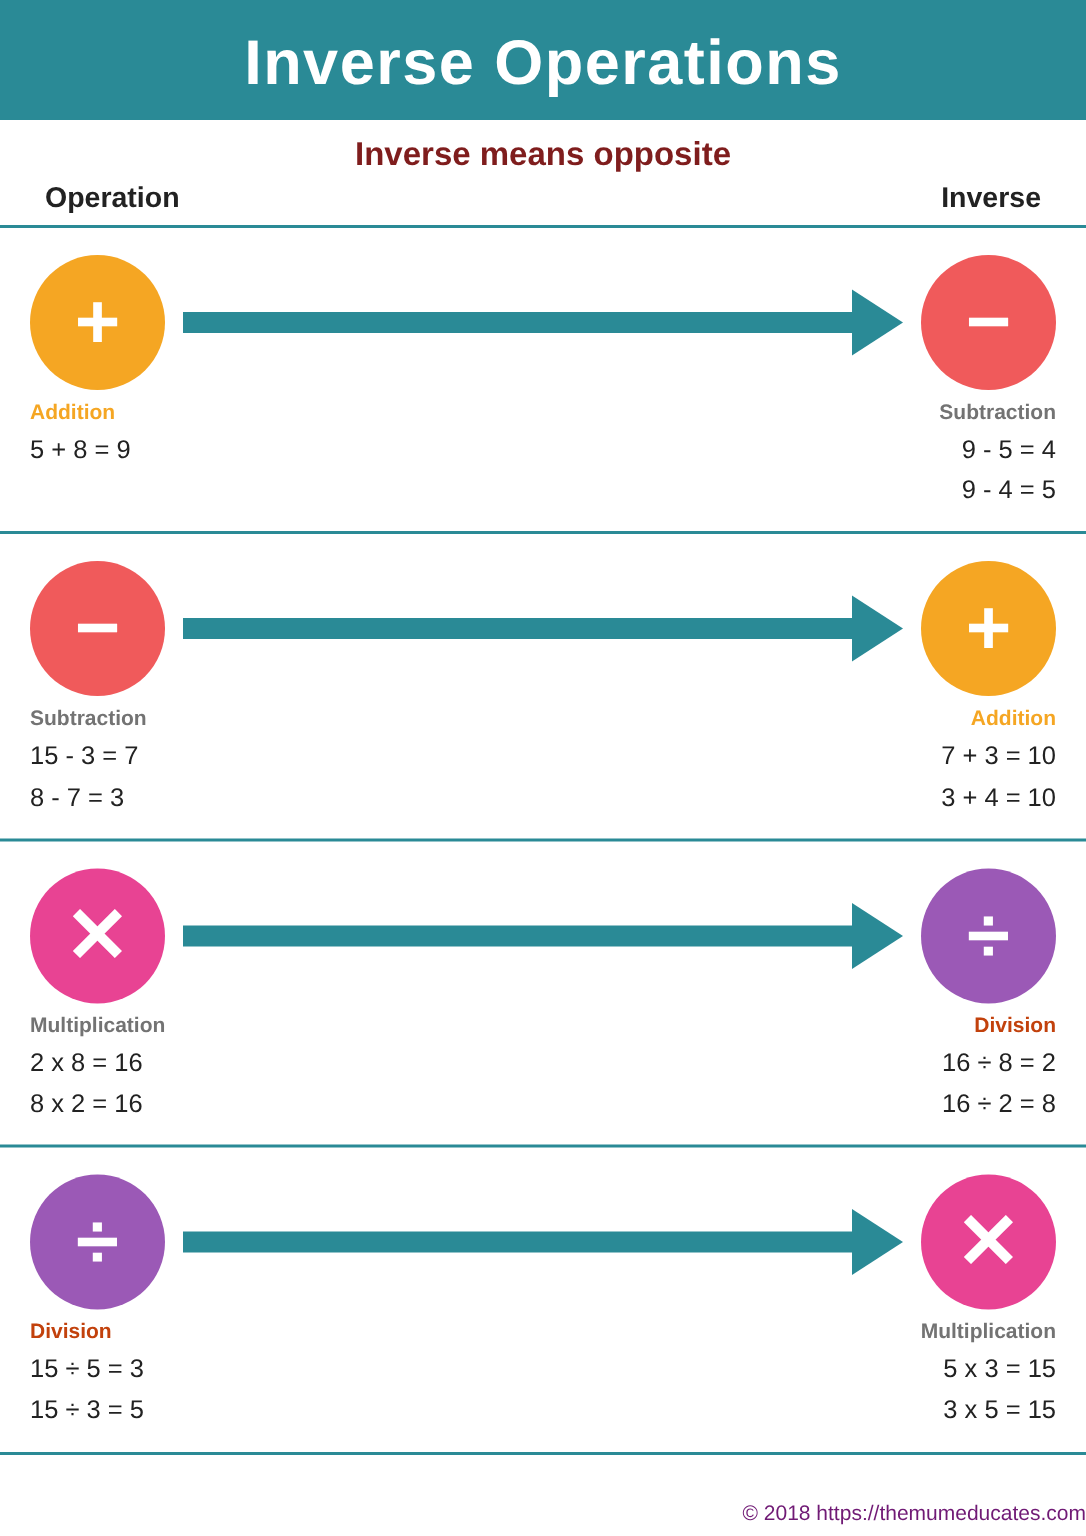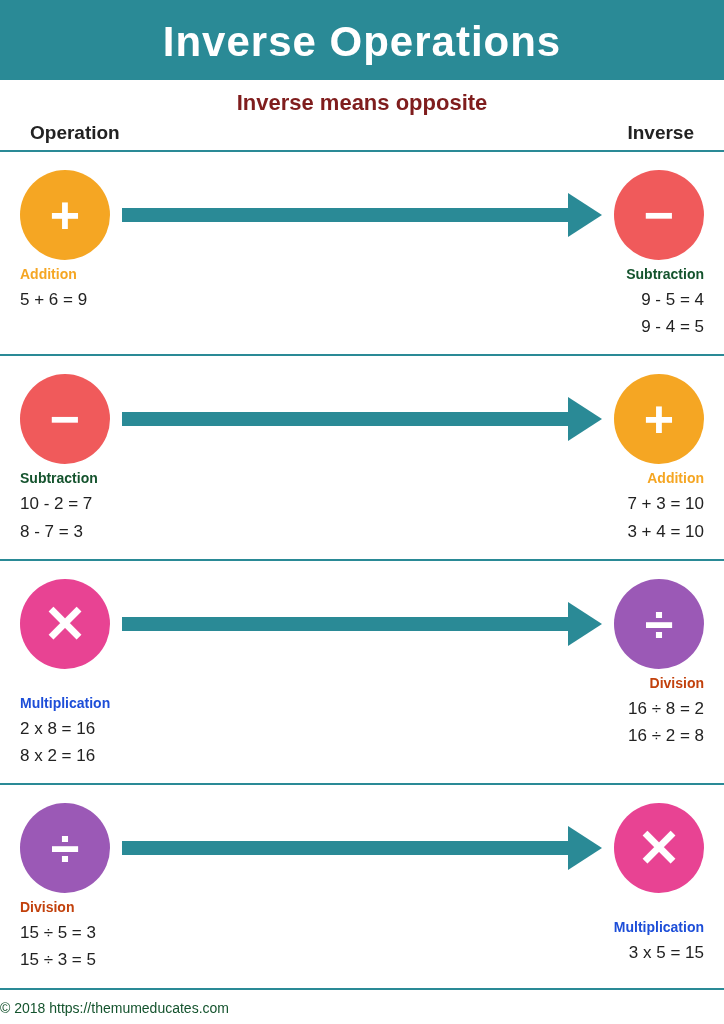--- a/index.html
+++ b/index.html
@@ -133,35 +133,35 @@
       text-align: right;
     }
 
     .op-label {
       font-size: 14px;
       font-weight: bold;
       margin-bottom: 4px;
     }
 
     .op-label-orange      { color: #f5a623; }
-    .op-label-red         { color: #14532d; }
-    .op-label-pink        { color: #1d4ed8; margin-top: 20px; }
+    .op-label-red         { color: #737373; }
+    .op-label-pink        { color: #737373; }
     .op-label-purple      { color: #c2410c; }
 
     .equations {
       font-size: 17px;
       color: #222;
       line-height: 1.6;
     }
 
     .footer {
-      text-align: left;
+      text-align: right;
       padding: 10px 0 8px;
       font-size: 14px;
-      color: #14532d;
+      color: #701a75;
     }
   </style>
 </head>
 <body>
 
 <div class="header">
   <h1>Inverse Operations</h1>
 </div>
 
 <div class="subtitle-row">Inverse means opposite</div>
@@ -183,21 +183,21 @@
         <div class="arrow-head"></div>
       </div>
       <div class="circle circle-red">
         <span class="circle-symbol">−</span>
       </div>
     </div>
     <div class="labels-and-equations">
       <div class="left-info">
         <div class="op-label op-label-orange">Addition</div>
         <div class="equations">
-          <div>5 + 6 = 9</div>
+          <div>5 + 8 = 9</div>
         </div>
       </div>
       <div class="right-info">
         <div class="op-label op-label-red">Subtraction</div>
         <div class="equations">
           <div>9 - 5 = 4</div>
           <div>9 - 4 = 5</div>
         </div>
       </div>
     </div>
@@ -213,21 +213,21 @@
         <div class="arrow-head"></div>
       </div>
       <div class="circle circle-orange">
         <span class="circle-symbol">+</span>
       </div>
     </div>
     <div class="labels-and-equations">
       <div class="left-info">
         <div class="op-label op-label-red">Subtraction</div>
         <div class="equations">
-          <div>10 - 2 = 7</div>
+          <div>15 - 3 = 7</div>
           <div>8 - 7 = 3</div>
         </div>
       </div>
       <div class="right-info">
         <div class="op-label op-label-orange">Addition</div>
         <div class="equations">
           <div>7 + 3 = 10</div>
           <div>3 + 4 = 10</div>
         </div>
       </div>
@@ -282,20 +282,21 @@
       <div class="left-info">
         <div class="op-label op-label-purple">Division</div>
         <div class="equations">
           <div>15  ÷ 5 = 3</div>
           <div>15 ÷ 3 = 5</div>
         </div>
       </div>
       <div class="right-info">
         <div class="op-label op-label-pink">Multiplication</div>
         <div class="equations">
+          <div>5 x 3 = 15</div>
           <div>3 x 5 = 15</div>
         </div>
       </div>
     </div>
   </div>
 </div>
 
 <div class="footer">© 2018   https://themumeducates.com</div>
 
 </body></html>

